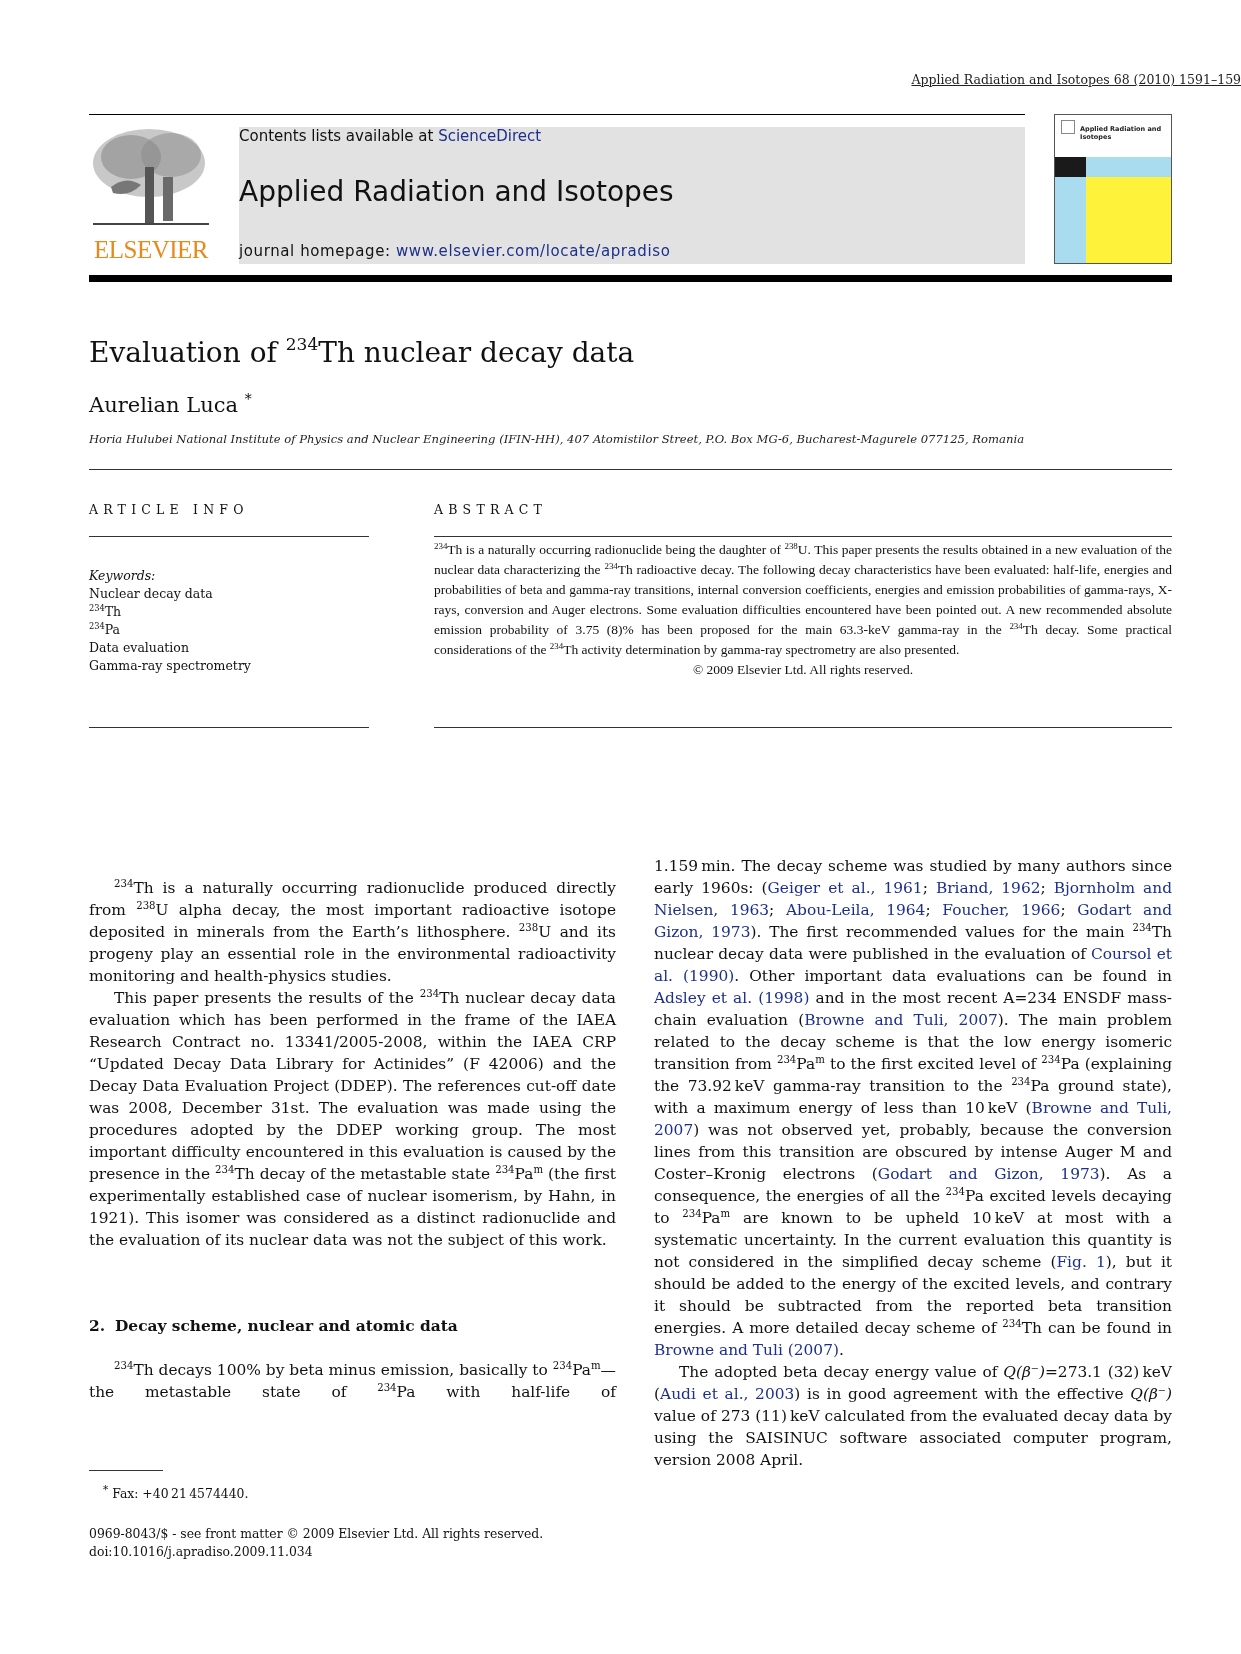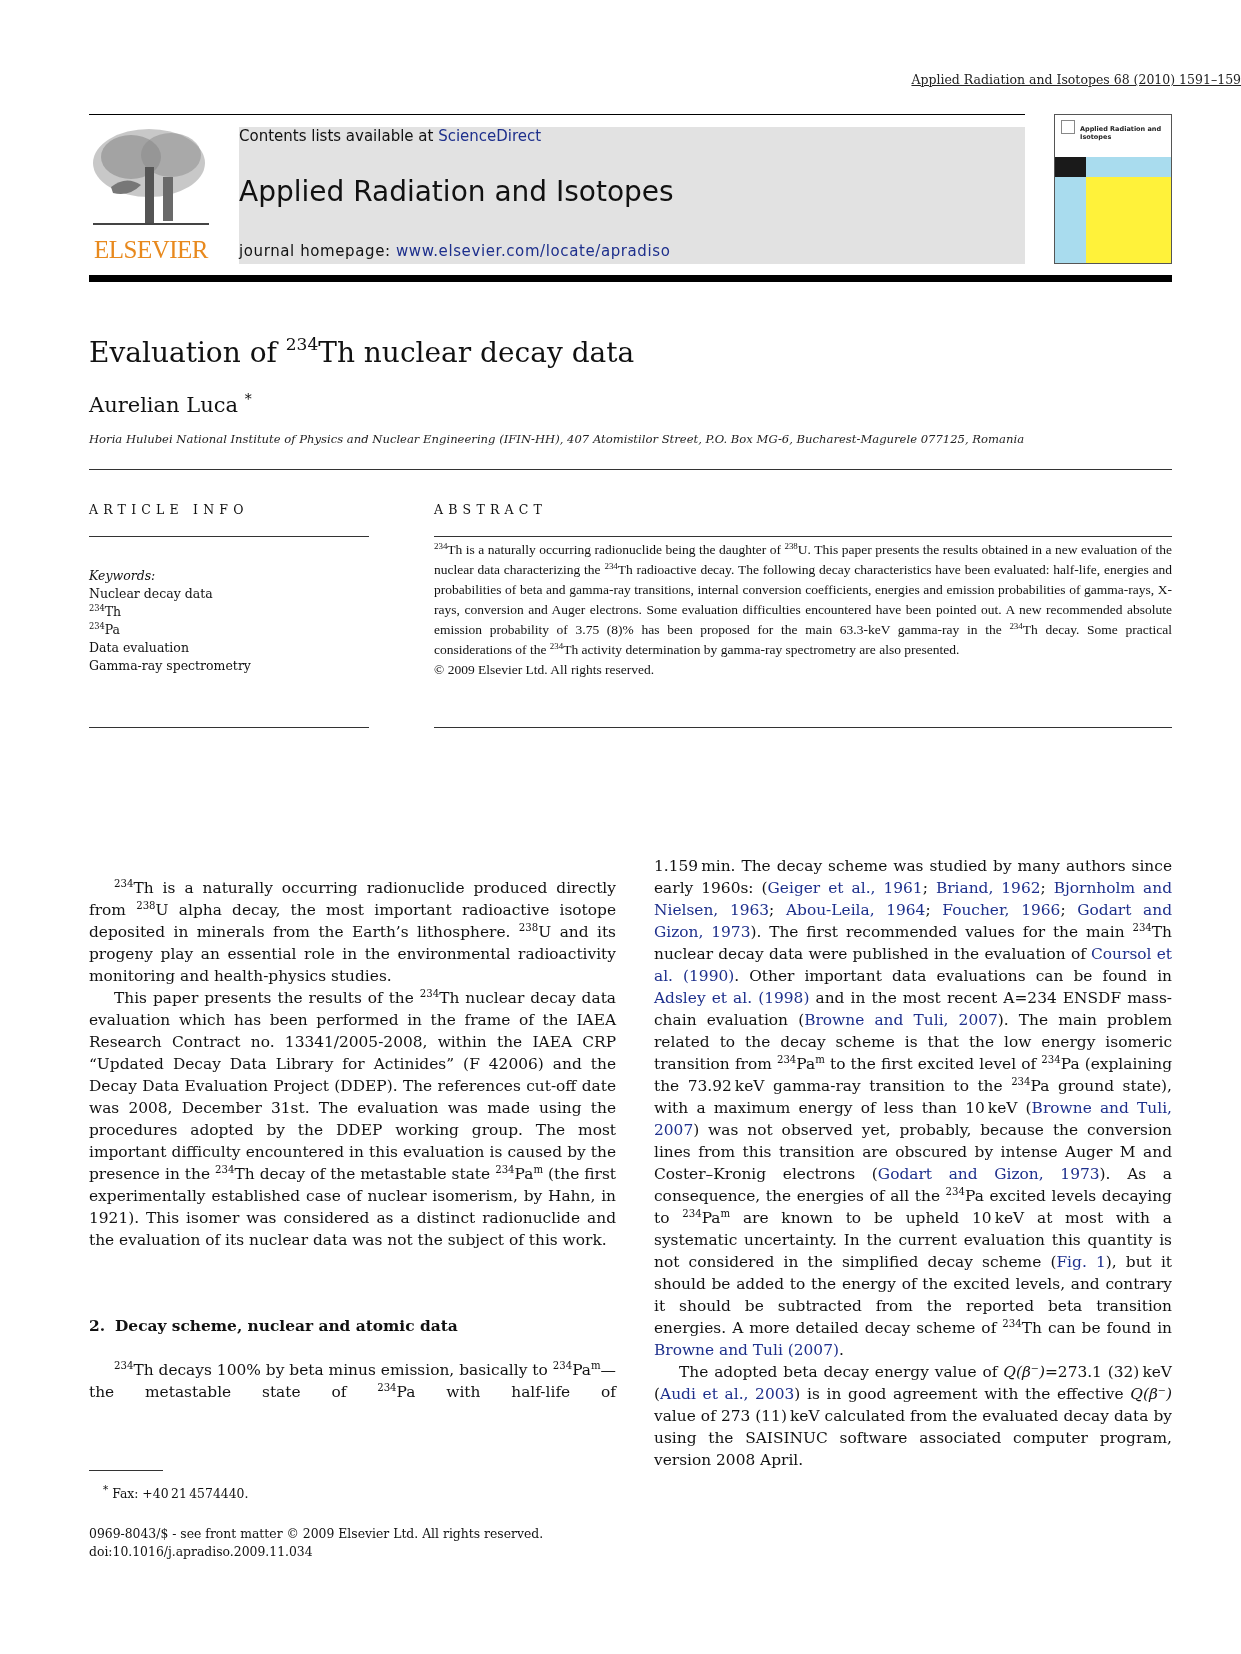--- a/index.html
+++ b/index.html
@@ -38,21 +38,21 @@
   .title sup { font-size: 17px; vertical-align: 12px; line-height: 0; }
   .author { left: 89px; top: 392px; font-size: 21px; line-height: 26px; }
   .author sup { font-size: 14px; vertical-align: 8px; line-height: 0; }
   .affil { left: 89px; top: 432px; font-size: 11.6px; font-style: italic; color: #222; white-space: nowrap; }
   .rule-thin { height: 1px; background: #333; }
   .section-cap { font-size: 12.5px; letter-spacing: 5.2px; color: #111; }
   .kw { left: 89px; top: 567px; font-size: 12.5px; line-height: 18px; }
   .kw .label { font-style: italic; }
   .kw sup, .abstract sup, .col sup { font-size: 0.66em; vertical-align: 0.55em; line-height: 0; }
   .abstract { left: 434px; top: 540px; width: 738px; font-size: 13.5px; line-height: 20px; text-align: justify; font-family: "Liberation Serif", serif; }
-  .abstract .copy { text-align: left; }
+  .abstract .copy { text-align: center; }
   .col { font-size: 15.4px; line-height: 22px; text-align: justify; font-family: "DejaVu Serif", serif; }
   .col p { margin: 0; }
   .col .indent { text-indent: 25px; }
   .col h2 { font-size: 15.4px; font-weight: bold; margin: 0; line-height: 22px; font-family: "DejaVu Serif", serif; }
   .col h2 .num { display: inline-block; width: 26px; }
   .col .cite { color: #1d2f8c; }
   .footnote { left: 89px; width: 520px; font-size: 12.4px; line-height: 18px; }
   .footnote .em { font-style: italic; }
 </style>
 </head>

